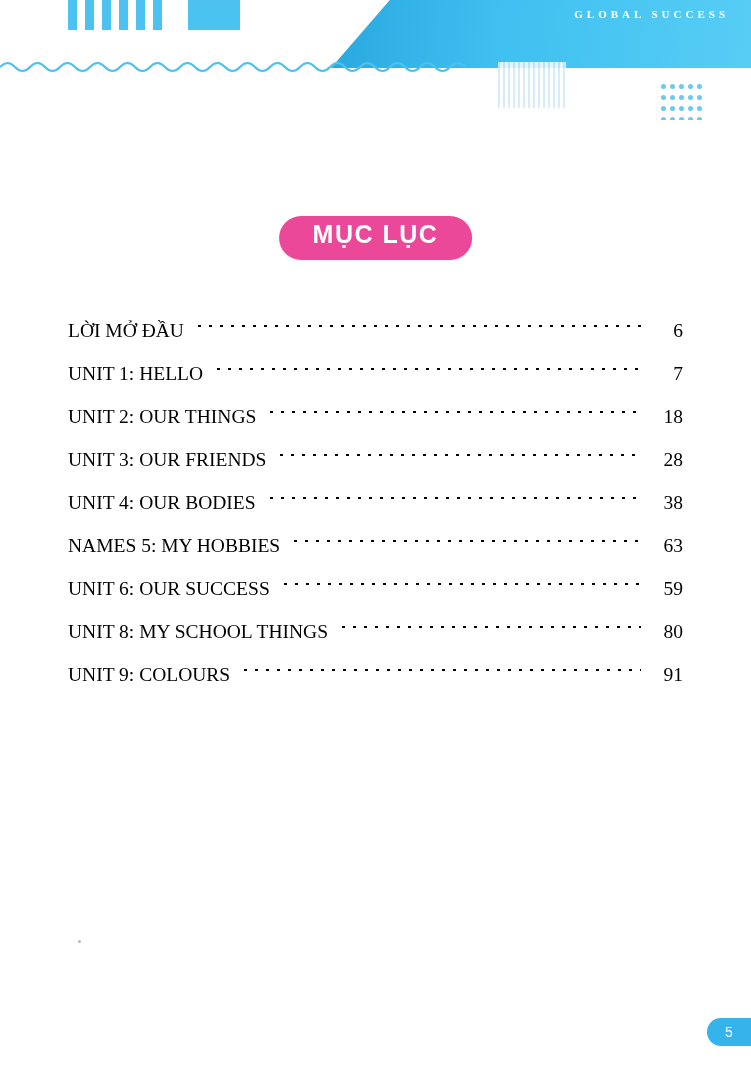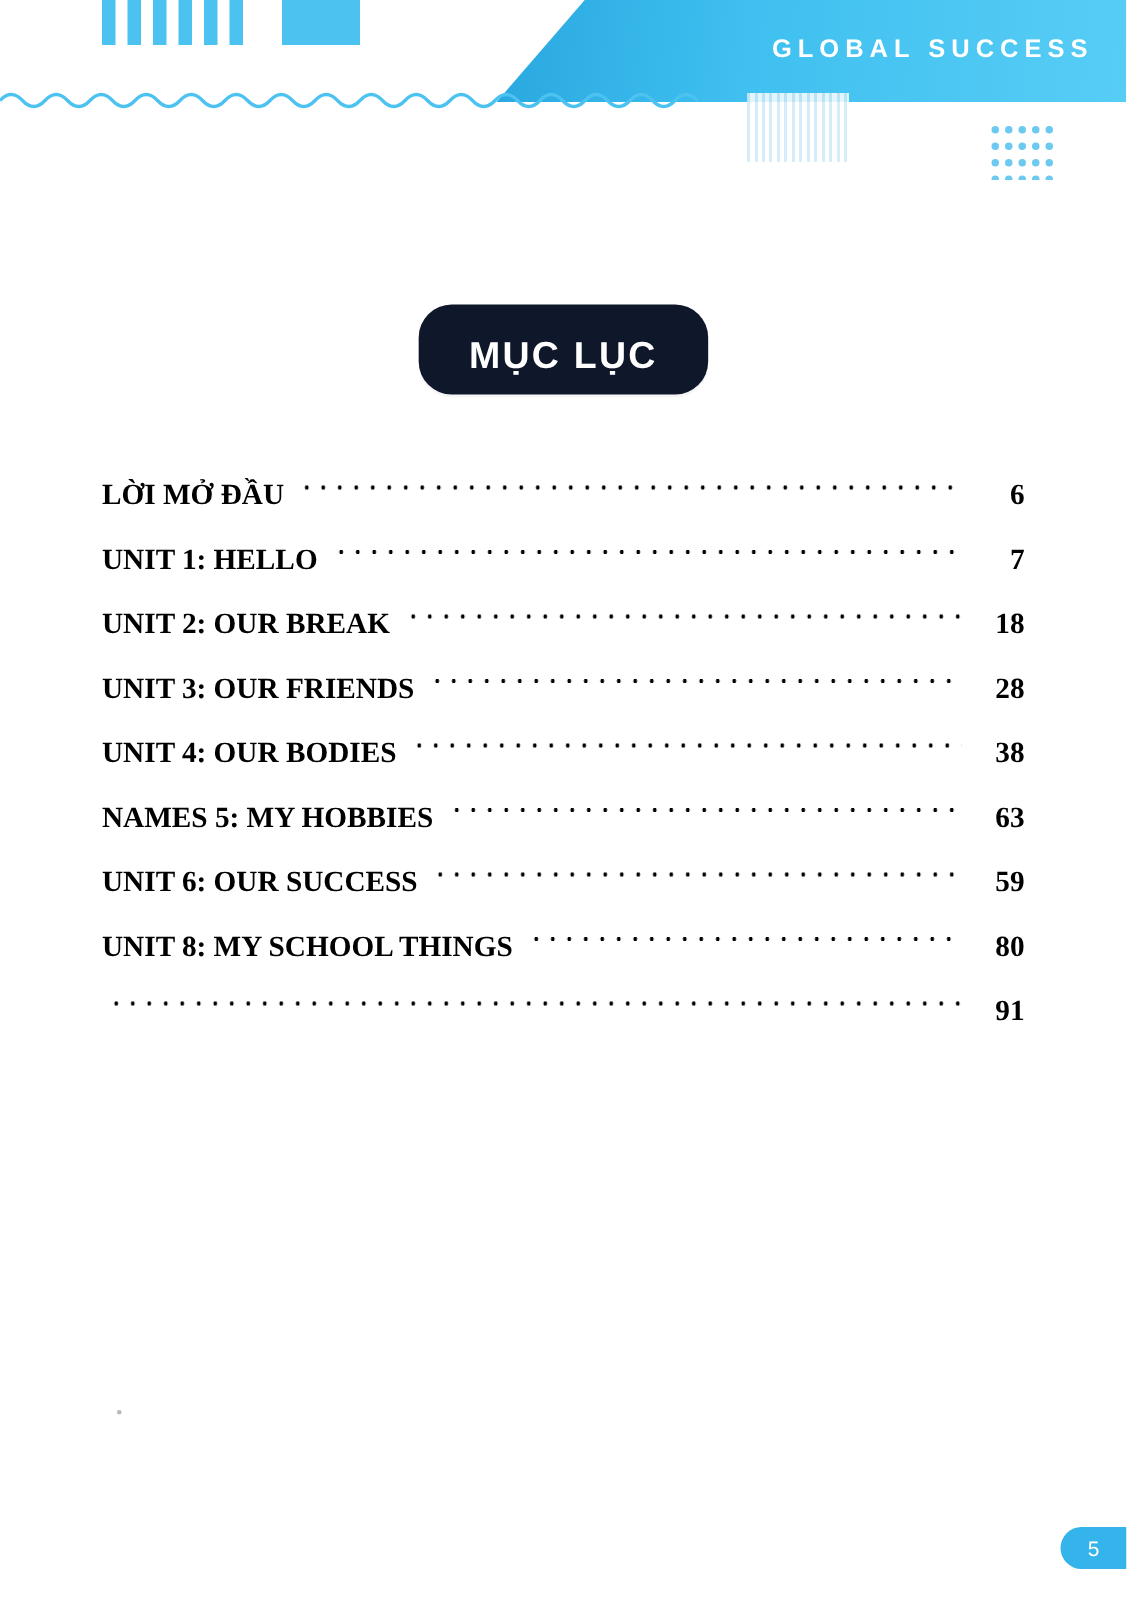--- a/index.html
+++ b/index.html
@@ -69,26 +69,26 @@
     top: 0;
     right: 0;
     width: 300px;
     height: 30px;
     background: #8bd9f7;
     opacity: .55;
     clip-path: polygon(10% 0, 100% 0, 100% 100%, 0 100%);
   }
   .header-title {
     position: absolute;
-    top: 23px;
+    top: 8px;
     right: 22px;
     color: #ffffff;
-    font-family: Liberation Sans, sans-serif;
+    font-family: Liberation Serif, serif;
     font-weight: bold;
-    font-size: 17px;
+    font-size: 11px;
     letter-spacing: 4px;
   }
 
   
   .wave {
     position: absolute;
     top: 58px;
     left: 0;
     width: 470px;
     height: 18px;
@@ -118,46 +118,46 @@
     display: block;
     width: 5px;
     height: 5px;
     border-radius: 50%;
     background: #6cc9ef;
   }
 
   
   .title-pill {
     position: absolute;
-    top: 203px;
+    top: 216px;
     left: 50%;
     transform: translateX(-50%);
-    background: #0f172a;
+    background: #ec4899;
     color: #ffffff;
     border-radius: 22px;
-    padding: 20px 34px 11px;
+    padding: 4px 34px 11px;
     font-family: "Liberation Sans", sans-serif;
     font-weight: bold;
     font-size: 25px;
     letter-spacing: 1.5px;
     box-shadow: 0 2px 0 rgba(0,0,0,0.04);
   }
 
   
   .toc {
     position: absolute;
     top: 320px;
     left: 68px;
     width: 615px;
   }
   .toc-row {
     display: flex;
     align-items: baseline;
     font-family: "Liberation Serif", serif;
-    font-weight: bold;
+    font-weight: normal;
     font-size: 19.5px;
     color: #000000;
     margin-bottom: 21px;
     white-space: nowrap;
   }
   .toc-label {
     flex: 0 0 auto;
     padding-right: 6px;
   }
   .toc-dots {
@@ -263,21 +263,21 @@
       <span class="toc-label">LỜI MỞ ĐẦU</span>
       <span class="toc-dots"></span>
       <span class="toc-page">6</span>
     </div>
     <div class="toc-row">
       <span class="toc-label">UNIT 1: HELLO</span>
       <span class="toc-dots"></span>
       <span class="toc-page">7</span>
     </div>
     <div class="toc-row">
-      <span class="toc-label">UNIT 2: OUR BREAK</span>
+      <span class="toc-label">UNIT 2: OUR THINGS</span>
       <span class="toc-dots"></span>
       <span class="toc-page">18</span>
     </div>
     <div class="toc-row">
       <span class="toc-label">UNIT 3: OUR FRIENDS</span>
       <span class="toc-dots"></span>
       <span class="toc-page">28</span>
     </div>
     <div class="toc-row">
       <span class="toc-label">UNIT 4: OUR BODIES</span>
@@ -293,20 +293,21 @@
       <span class="toc-label">UNIT 6: OUR SUCCESS</span>
       <span class="toc-dots"></span>
       <span class="toc-page">59</span>
     </div>
     <div class="toc-row">
       <span class="toc-label">UNIT 8: MY SCHOOL THINGS</span>
       <span class="toc-dots"></span>
       <span class="toc-page">80</span>
     </div>
     <div class="toc-row">
+      <span class="toc-label">UNIT 9: COLOURS</span>
       <span class="toc-dots"></span>
       <span class="toc-page">91</span>
     </div>
   </div>
 
 <div class="footnote-dot"></div>
 
 <div class="page-tab">5</div>
 
 </body></html>

